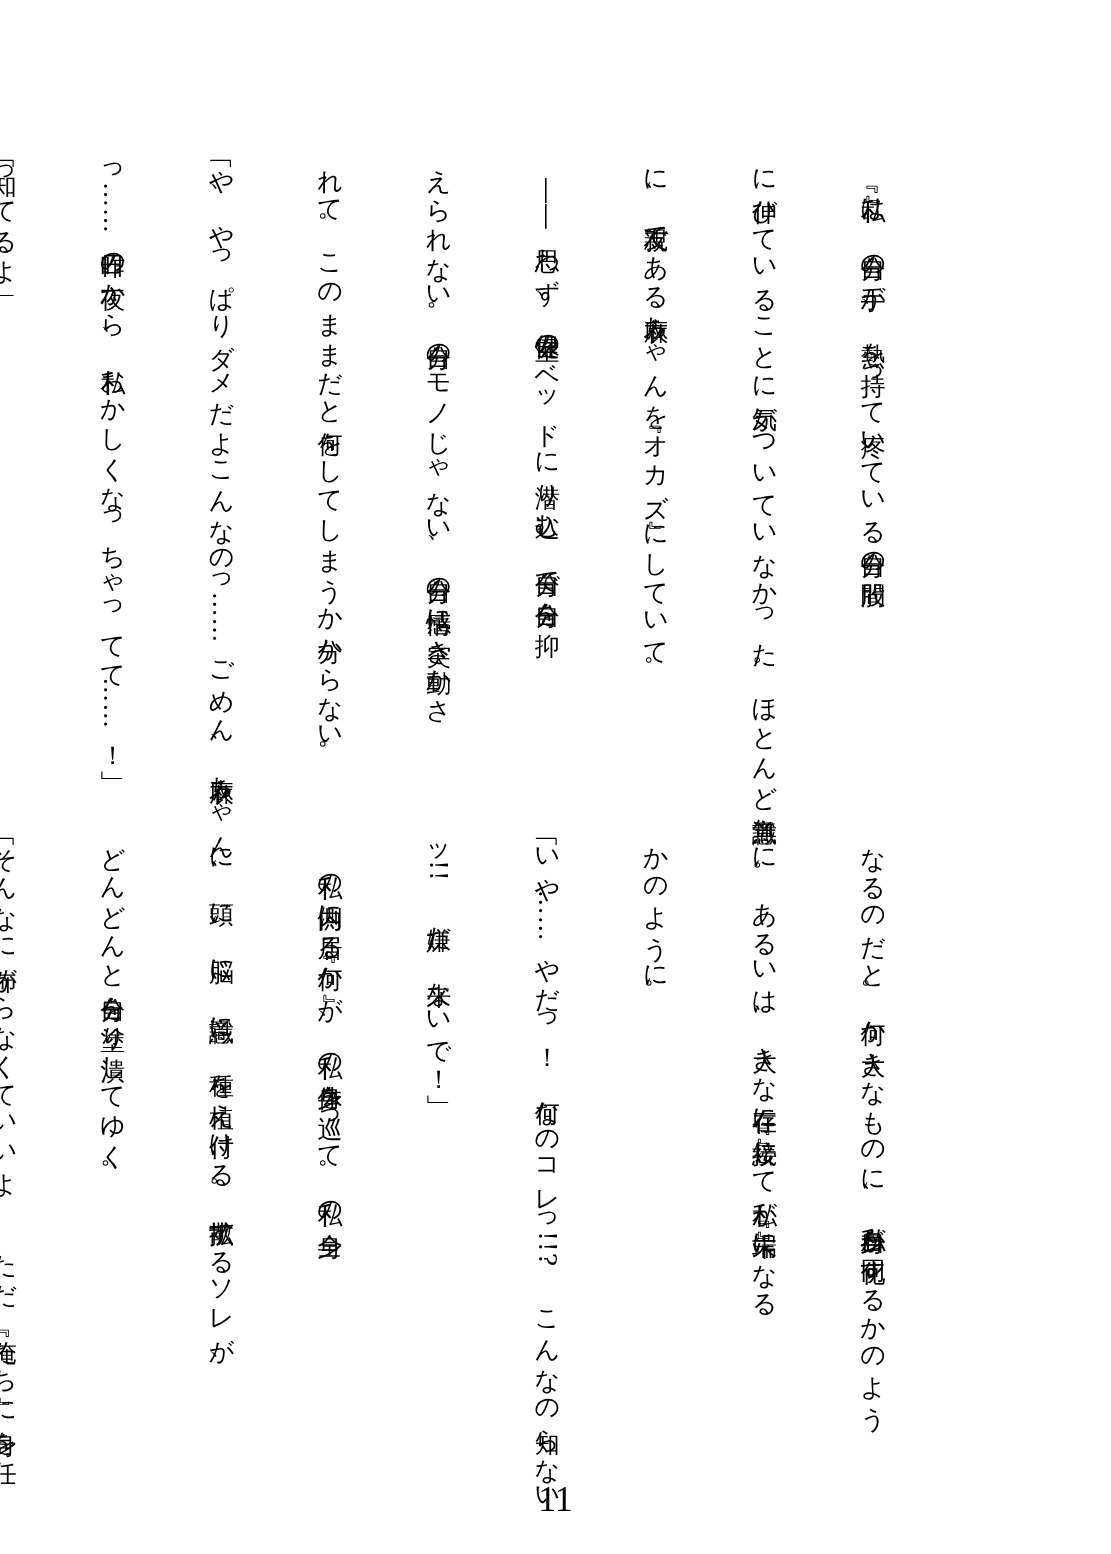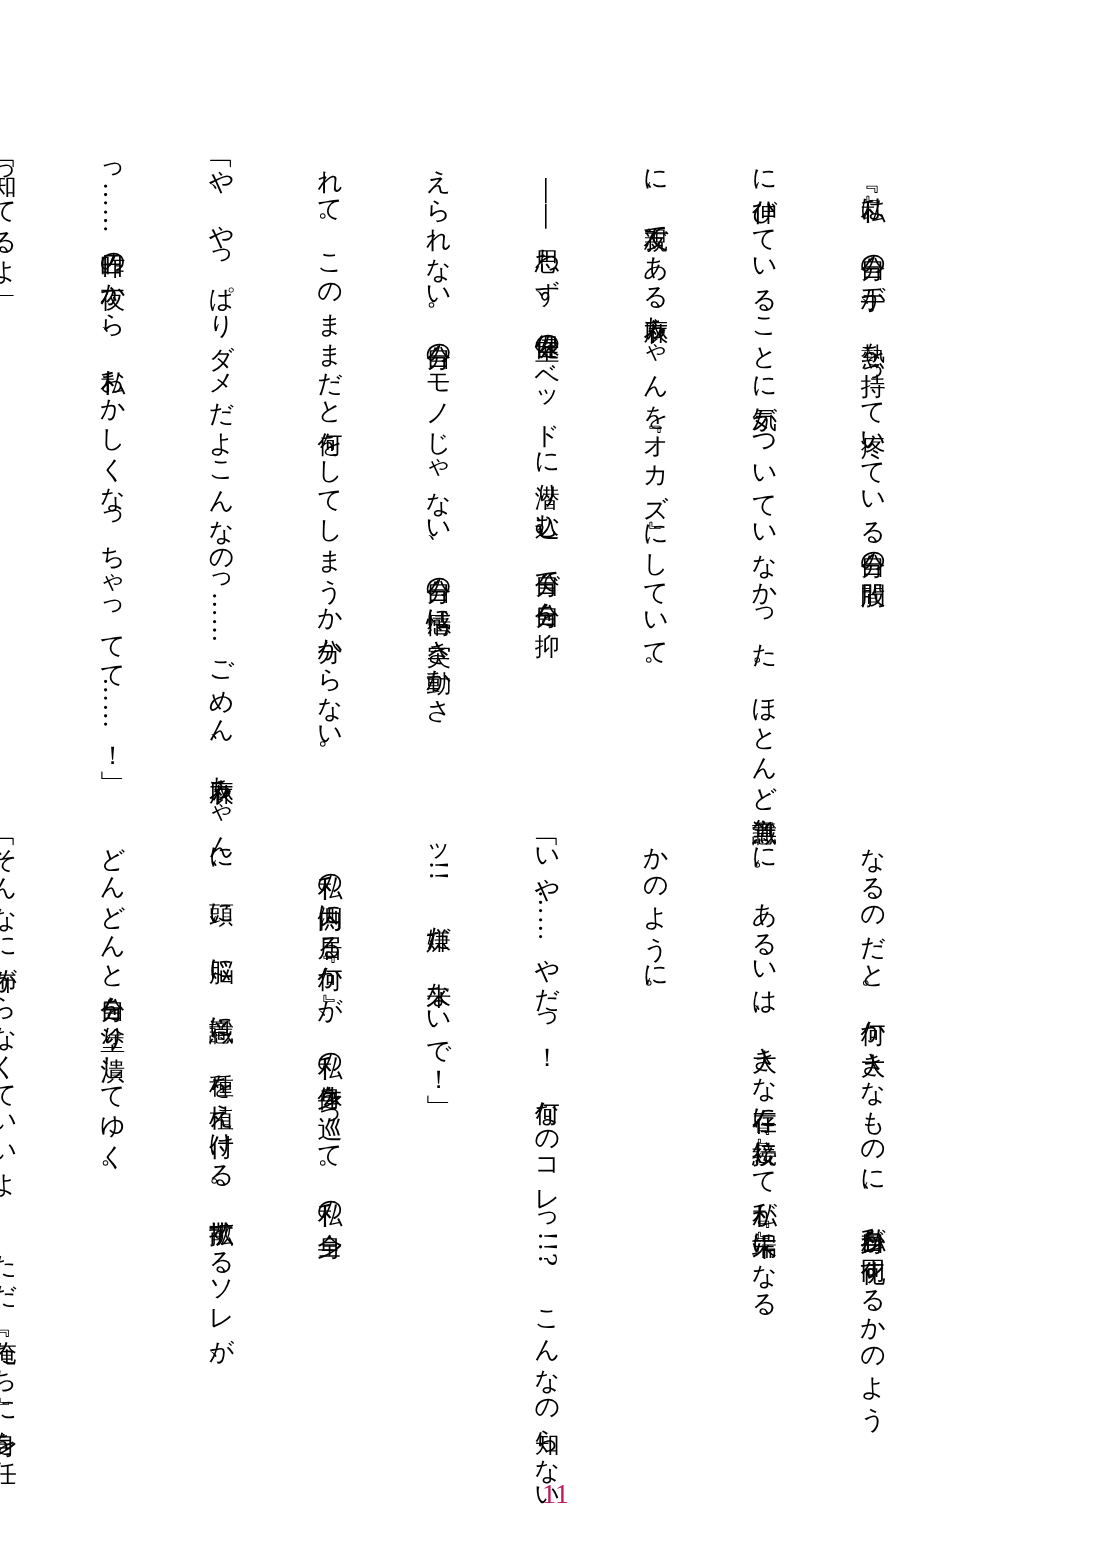--- a/index.html
+++ b/index.html
@@ -17,22 +17,22 @@
   }
   .block-top { right: 148px; top: 152px; height: 640px; }
   .block-bottom { right: 148px; top: 830px; height: 640px; }
   .line { display: block; }
   .page-number {
     position: absolute;
     left: 0; right: 0;
     top: 1478px;
     text-align: center;
     font-family: "Liberation Serif", "DejaVu Serif", serif;
-    font-size: 28px;
-    color: #be185d;
+    font-size: 36px;
+    color: #000000;
   }
 </style>
 </head>
 <body>
 
 <div class="page">
 
   <div class="block block-top">
     <span class="line">　『私』は。自分の手が、熱を持って疼いている自分の股間</span>
     <span class="line">に伸びていることに気がついていなかった。ほとんど無意識</span>

